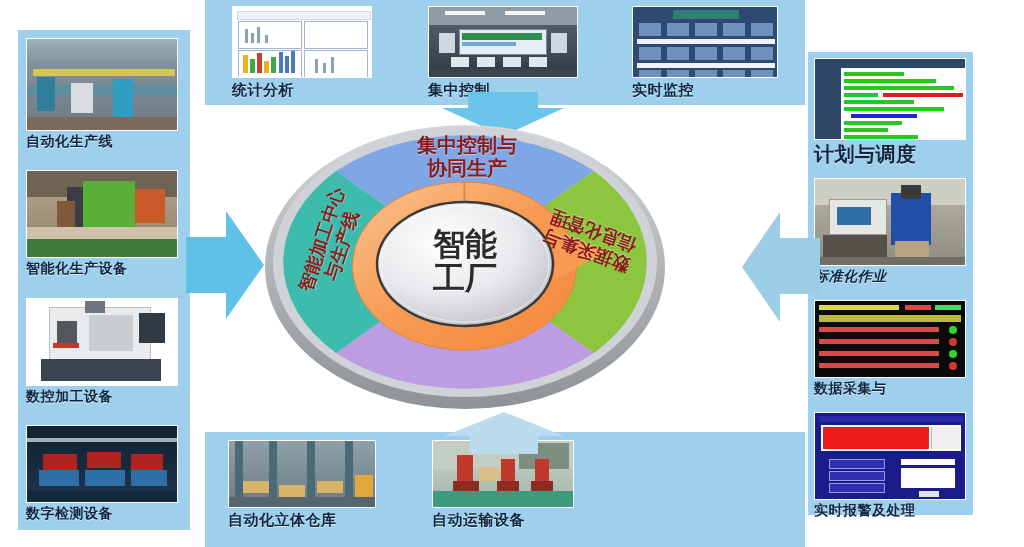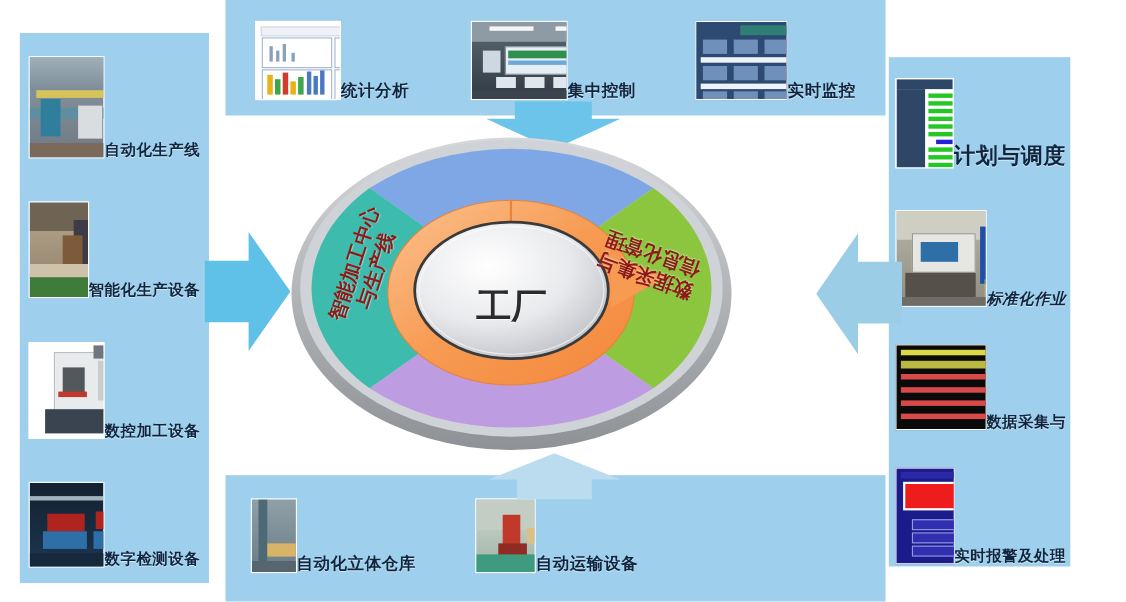--- a/index.html
+++ b/index.html
@@ -9,21 +9,21 @@
   .stage{position:absolute;left:0;top:0;width:1024px;height:547px;}
 
   
   .panel{position:absolute;background:#9ECFEC;box-sizing:border-box;}
   .panel.left   {left:18px;  top:30px;  width:172px; height:500px;}
   .panel.top    {left:205px; top:0px;   width:600px; height:105px;}
   .panel.right  {left:808px; top:52px;  width:165px; height:463px;}
   .panel.bottom {left:205px; top:432px; width:600px; height:115px;}
 
   
-  .card{position:absolute;display:flex;align-items:flex-end;margin-top:13px;}
+  .card{position:absolute;display:flex;flex-direction:column;align-items:flex-start;}
   .thumb{background:#cfd6da;border:1px solid #ffffff;box-sizing:border-box;
          overflow:hidden;position:relative;}
   .cap{font-weight:bold;color:#10253f;letter-spacing:.5px;
        text-align:center;white-space:nowrap;line-height:1.1;
        text-shadow:0 1px 0 rgba(255,255,255,.55);}
 
   
   .arrow{position:absolute;}
   .arrow svg{display:block;}
 
@@ -336,33 +336,37 @@
                  l 0,26
                  a 86,58 0 1 0 1,0 Z" fill="url(#ringGrad)" stroke="#E8833A" stroke-width="1"></path>
 
         <polygon points="300,118 350,140 300,168" fill="#F79A52"></polygon>
       </g>
 
       <ellipse cx="210" cy="152" rx="88" ry="62" fill="url(#coreGrad)" stroke="#3a3a3a" stroke-width="2.5"></ellipse>
       <ellipse cx="210" cy="152" rx="84" ry="58" fill="none" stroke="#ffffff" stroke-width="1" opacity=".6"></ellipse>
     </svg>
 
+    <div class="seg-label" style="left:92px;top:22px;width:240px;font-size:20px;">
+      <span>集中控制与</span><br>
+      <span>协同生产</span>
+    </div>
 
     <div class="seg-label" style="left:250px;top:108px;width:170px;font-size:18px;
                 transform:rotate(200deg);transform-origin:50% 50%;">
       <span>数据采集与</span><br>
       <span>信息化管理</span>
     </div>
 
 
     <div class="seg-label" style="left:-8px;top:110px;width:170px;font-size:18px;
                 transform:rotate(-72deg);transform-origin:50% 50%;">
       <span>智能加工中心</span><br>
       <span>与生产线</span>
     </div>
 
     <div class="core-label" style="left:122px;top:116px;width:176px;font-size:32px;">
-      <br>
+      <span>智能</span><br>
       <span>工厂</span>
     </div>
   </div>
 
 </div>
 
 </body></html>

